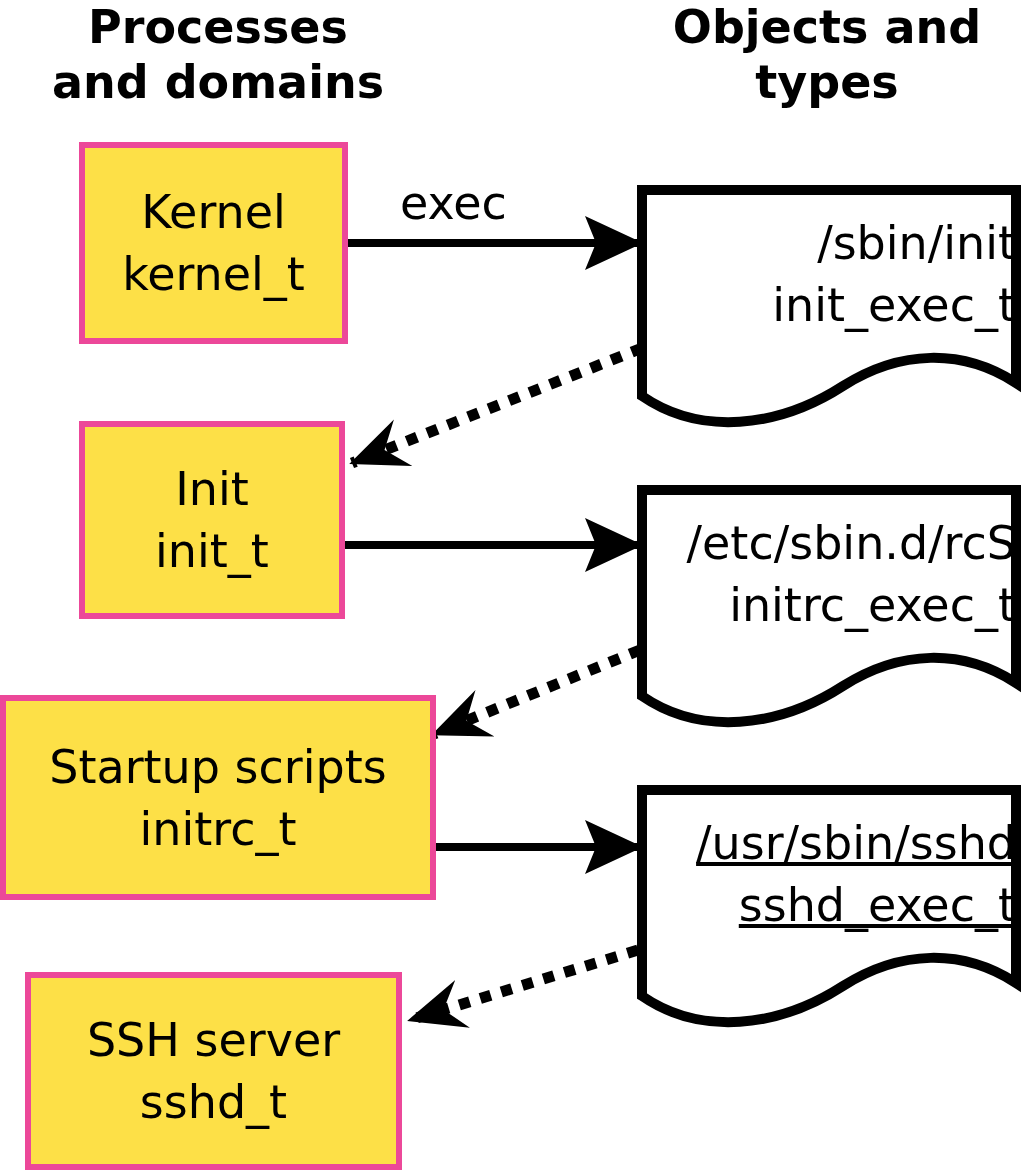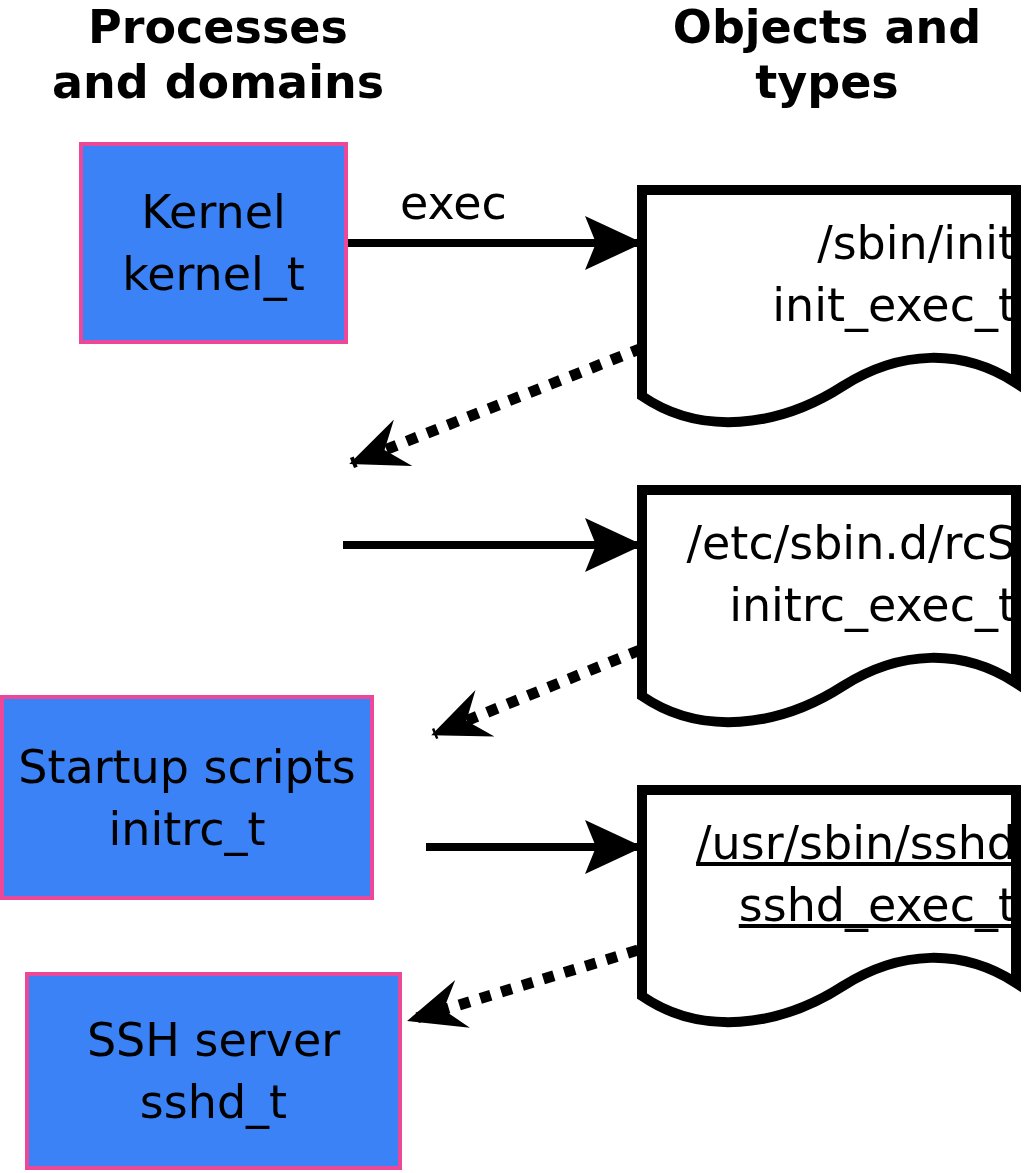--- a/index.html
+++ b/index.html
@@ -27,22 +27,22 @@
     position: absolute;
     font-weight: bold;
     font-size: 46px;
     line-height: 55px;
     text-align: center;
     white-space: nowrap;
   }
   .box {
     position: absolute;
     box-sizing: border-box;
-    border: 4px solid #ec4899;
-    background: #3b82f6;
+    border: 6px solid #ec4899;
+    background: #fde047;
     display: flex;
     flex-direction: column;
     align-items: center;
     justify-content: center;
     text-align: center;
     font-size: 46px;
     line-height: 62px;
     white-space: nowrap;
   }
   .doc-label {
@@ -100,21 +100,25 @@
     <div>Objects and</div>
     <div>types</div>
   </div>
 
   <div class="arrow-label" style="left:400px; top:180px; width:200px;">exec</div>
 
   <div class="box" style="left:79px; top:142px; width:269px; height:202px;">
     <div>Kernel</div>
     <div>kernel_t</div>
   </div>
-  <div class="box" style="left:0px; top:695px; width:374px; height:205px;">
+  <div class="box" style="left:79px; top:421px; width:266px; height:198px;">
+    <div>Init</div>
+    <div>init_t</div>
+  </div>
+  <div class="box" style="left:0px; top:695px; width:436px; height:205px;">
     <div>Startup scripts</div>
     <div>initrc_t</div>
   </div>
   <div class="box" style="left:25px; top:972px; width:377px; height:198px;">
     <div>SSH server</div>
     <div>sshd_t</div>
   </div>
 
   <div class="doc-label" style="left:642px; top:208px; width:374px; height:132px;">
     <div>/sbin/init</div>

